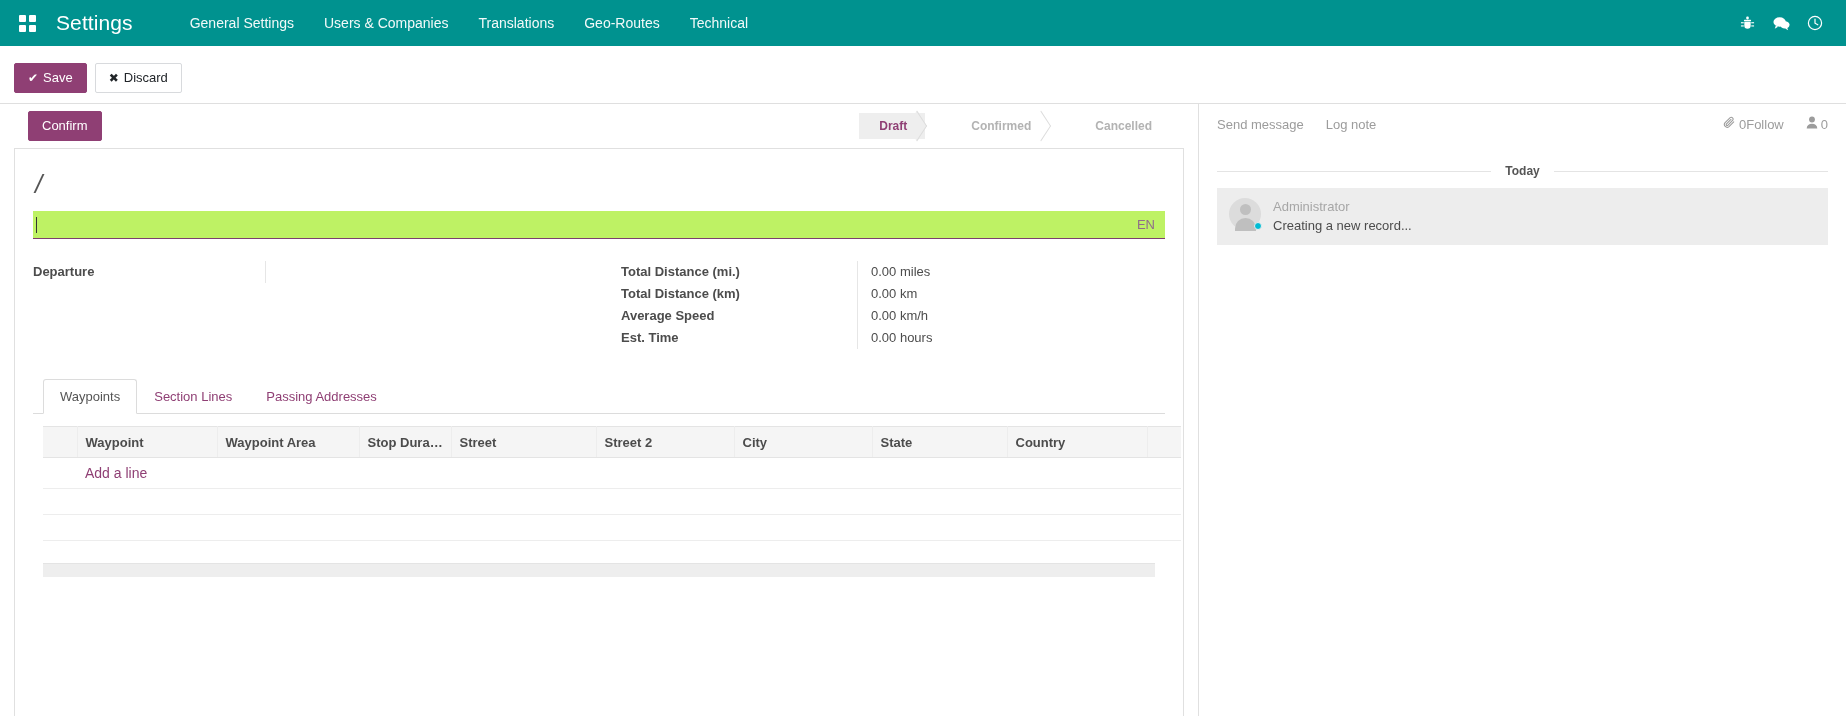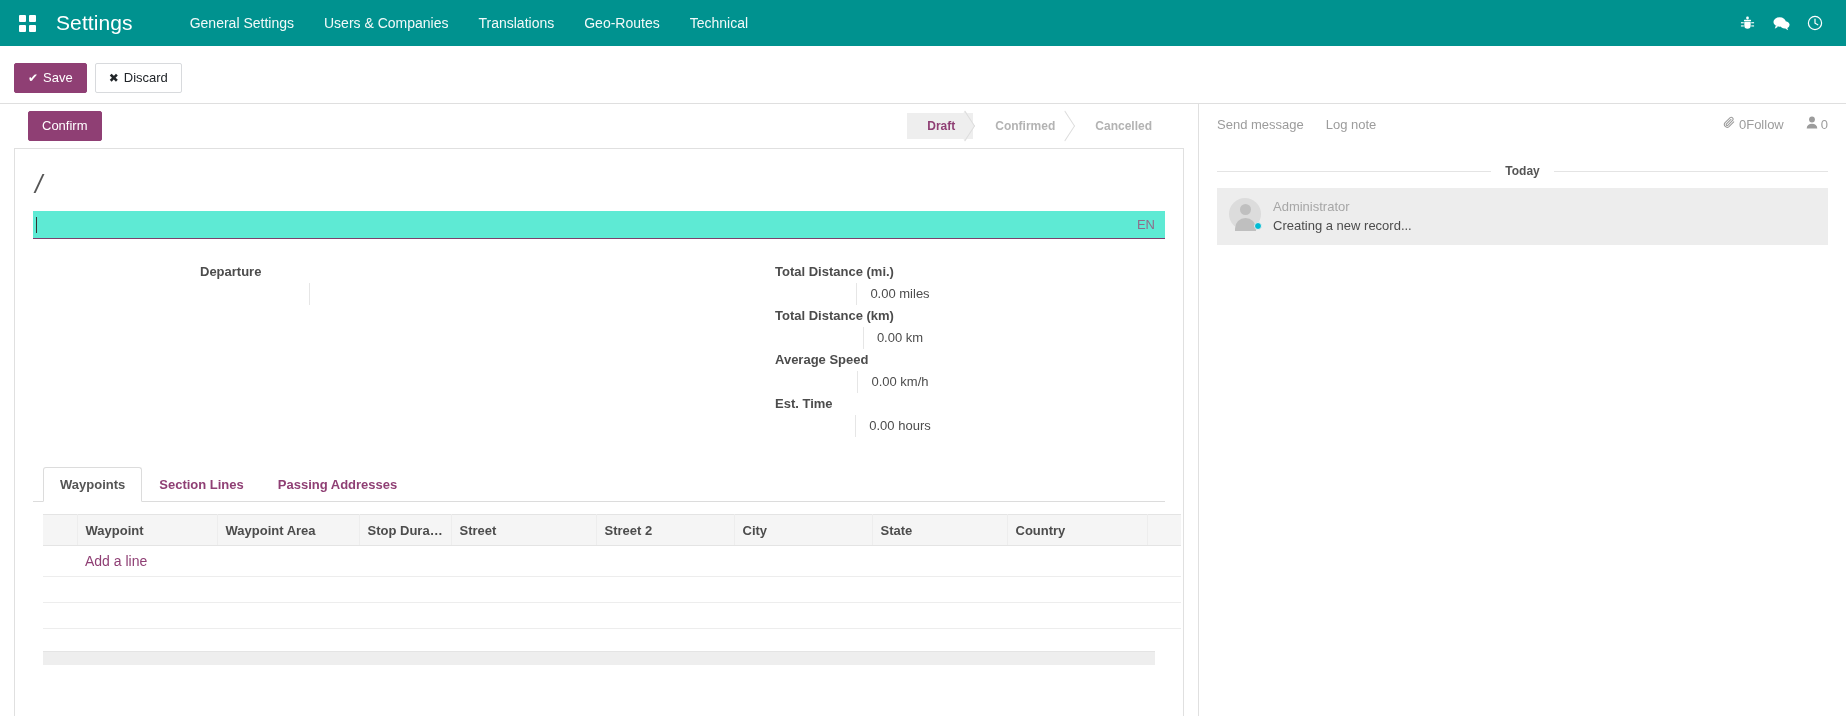--- a/index.html
+++ b/index.html
@@ -144,20 +144,21 @@
     border: 1px solid #8f3f74;
     font-size: 13px; padding: 5px 13px;
     border-radius: 2px; cursor: pointer; line-height: 18px; margin-left: 16px;
   }
   .statusbar {
     margin-left: auto;
     display: flex;
     align-items: stretch;
     height: 26px;
     margin-right: 18px;
+    gap: 24px;
   }
   .sb-item {
     position: relative;
     display: flex; align-items: center;
     padding: 0 18px 0 22px;
     font-size: 12px;
     font-weight: bold;
     color: #b3b3b3;
     background: transparent;
     cursor: pointer;
@@ -199,21 +200,21 @@
     font-size: 26px;
     font-weight: 400;
     color: #555;
     line-height: 34px;
     padding-left: 2px;
     font-style: italic;
   }
   .name-field {
     margin-top: 10px;
     position: relative;
-    background: #5eead4;
+    background: #bef264;
     border-bottom: 1px solid #7d3f6e;
     height: 28px;
     display: flex;
     align-items: center;
     padding: 0 8px 0 3px;
   }
   .name-caret {
     display: inline-block;
     width: 1px; height: 16px;
     background: #333;
@@ -233,24 +234,23 @@
     margin-top: 22px;
   }
   .col-left, .col-right {
     width: 50%;
     display: flex;
     flex-direction: column;
   }
   .col-right { padding-left: 22px; }
   .fld {
     display: flex;
-    align-items: center;
+    align-items: flex-end;
     min-height: 22px;
     margin-bottom: 0;
-    flex-direction: column;
   }
   .fld-label {
     width: 236px;
     flex: none;
     font-weight: bold;
     color: #4c4c4c;
     font-size: 13px;
     line-height: 22px;
     padding-right: 8px;
   }
@@ -275,21 +275,20 @@
   }
   .nb-tab {
     font-size: 13px;
     color: #8f3f74;
     padding: 9px 16px;
     cursor: pointer;
     border: 1px solid transparent;
     margin-bottom: -1px;
     border-radius: 3px 3px 0 0;
     white-space: nowrap;
-    font-weight: bold;
   }
   .nb-tab.active {
     color: #555;
     background: #fff;
     border-color: #dcdcdc #dcdcdc #fff #dcdcdc;
   }
 
   
   .list-wrap { margin-top: 12px; padding: 0 10px; }
   table.o-list {

